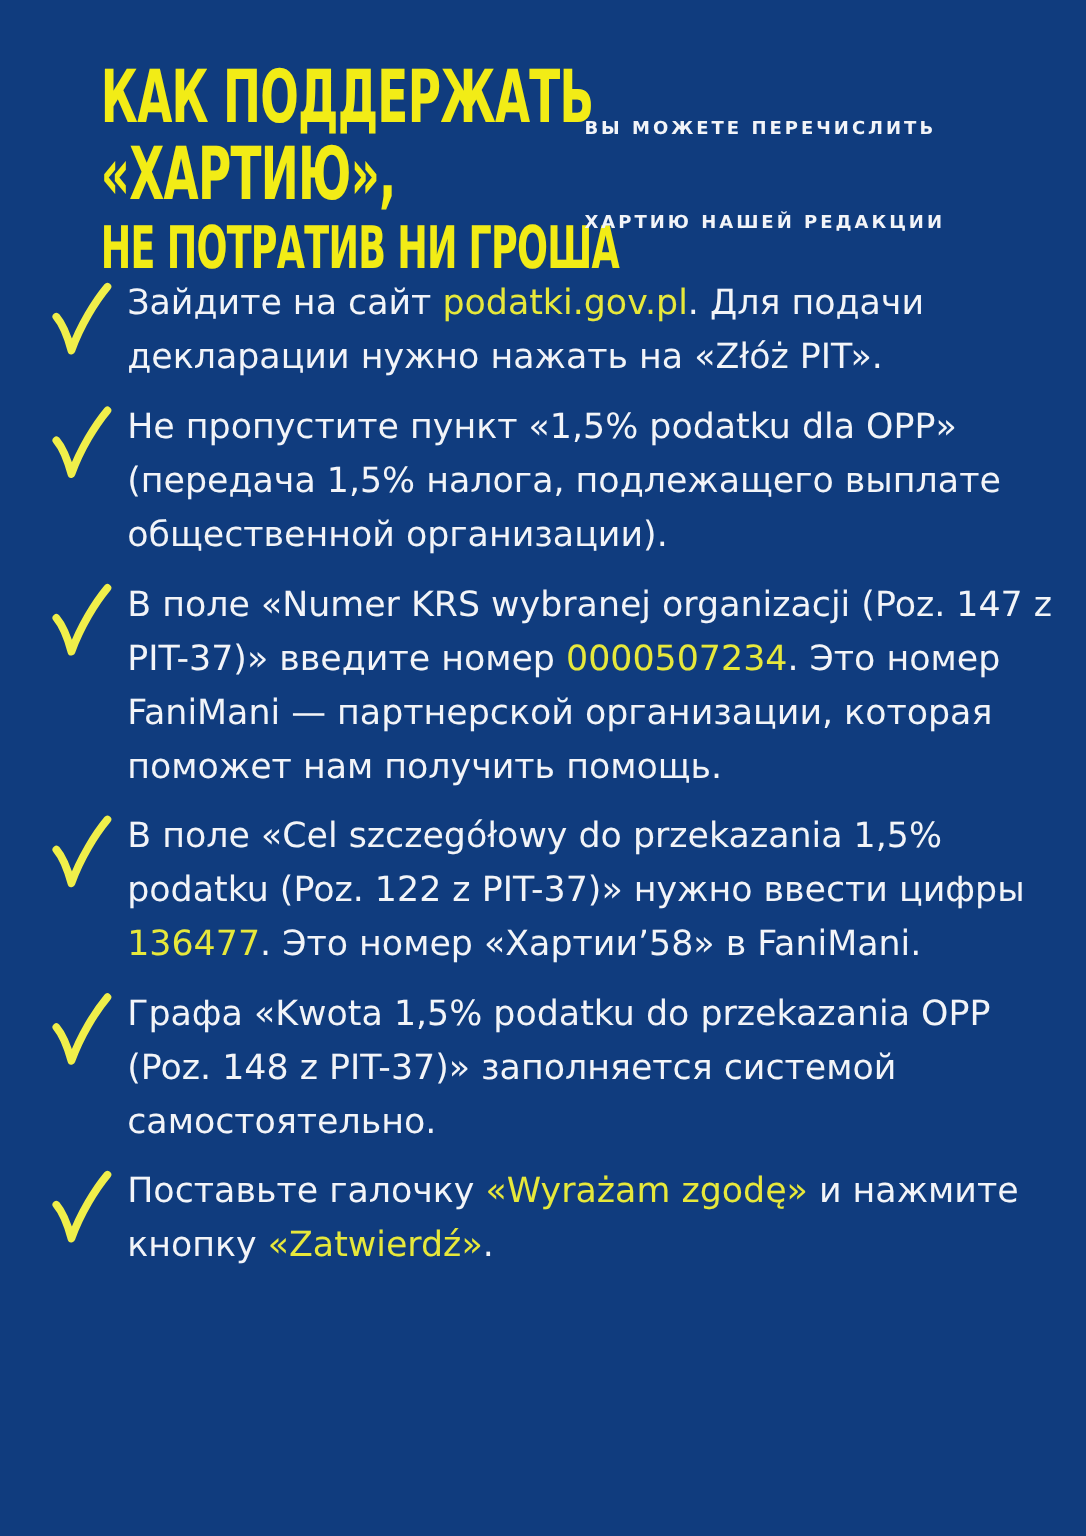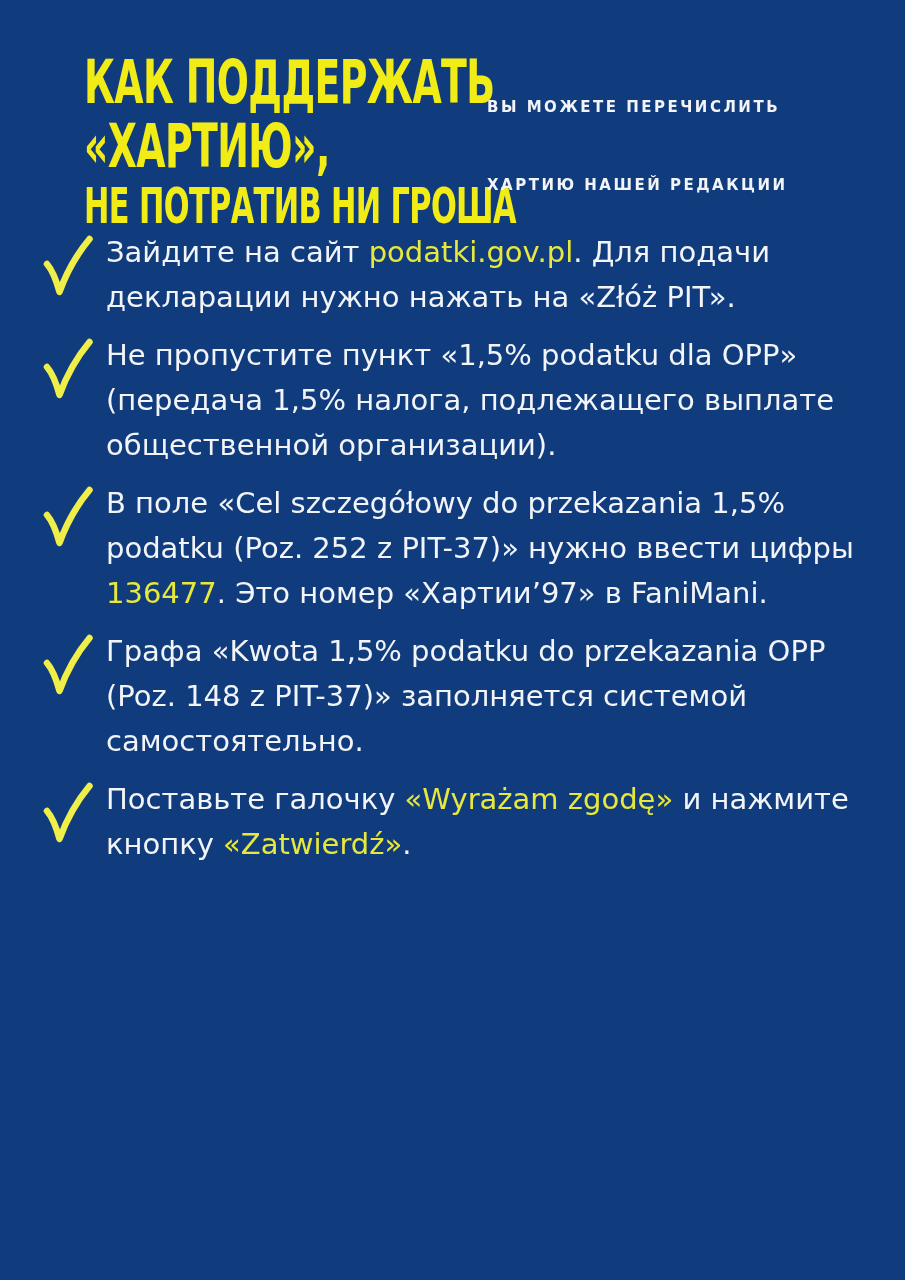--- a/index.html
+++ b/index.html
@@ -93,21 +93,27 @@
       <li class="item">
   <svg class="check-icon" viewBox="0 0 54 72" xmlns="http://www.w3.org/2000/svg" aria-hidden="true">
     <path d="M7 32 C 13 39 16.5 49 19.5 60 C 27 39 39.5 19 49.5 7"></path>
   </svg>
 <p class="item-text"><span class="run-white">Не пропустите пункт «1,5% podatku dla OPP» (передача 1,5% налога, подлежащего выплате общественной организации).</span></p>
       </li>
       <li class="item">
   <svg class="check-icon" viewBox="0 0 54 72" xmlns="http://www.w3.org/2000/svg" aria-hidden="true">
     <path d="M7 32 C 13 39 16.5 49 19.5 60 C 27 39 39.5 19 49.5 7"></path>
   </svg>
-<p class="item-text"><span class="run-white">В поле «Cel szczegółowy do przekazania 1,5% podatku (Poz. 252 z PIT-37)» нужно ввести цифры </span><span class="run-accent">136477</span><span class="run-white">. Это номер «Хартии’97» в FaniMani.</span></p>
+<p class="item-text"><span class="run-white">В поле «Numer KRS wybranej organizacji (Poz. 147 z PIT-37)» введите номер </span><span class="run-accent">0000507234</span><span class="run-white">. Это номер FaniMani — партнерской организации, которая поможет нам получить помощь.</span></p>
+      </li>
+      <li class="item">
+  <svg class="check-icon" viewBox="0 0 54 72" xmlns="http://www.w3.org/2000/svg" aria-hidden="true">
+    <path d="M7 32 C 13 39 16.5 49 19.5 60 C 27 39 39.5 19 49.5 7"></path>
+  </svg>
+<p class="item-text"><span class="run-white">В поле «Cel szczegółowy do przekazania 1,5% podatku (Poz. 122 z PIT-37)» нужно ввести цифры </span><span class="run-accent">136477</span><span class="run-white">. Это номер «Хартии’58» в FaniMani.</span></p>
       </li>
       <li class="item">
   <svg class="check-icon" viewBox="0 0 54 72" xmlns="http://www.w3.org/2000/svg" aria-hidden="true">
     <path d="M7 32 C 13 39 16.5 49 19.5 60 C 27 39 39.5 19 49.5 7"></path>
   </svg>
 <p class="item-text"><span class="run-white">Графа «Kwota 1,5% podatku do przekazania OPP (Poz. 148 z PIT-37)» заполняется системой самостоятельно.</span></p>
       </li>
       <li class="item">
   <svg class="check-icon" viewBox="0 0 54 72" xmlns="http://www.w3.org/2000/svg" aria-hidden="true">
     <path d="M7 32 C 13 39 16.5 49 19.5 60 C 27 39 39.5 19 49.5 7"></path>

